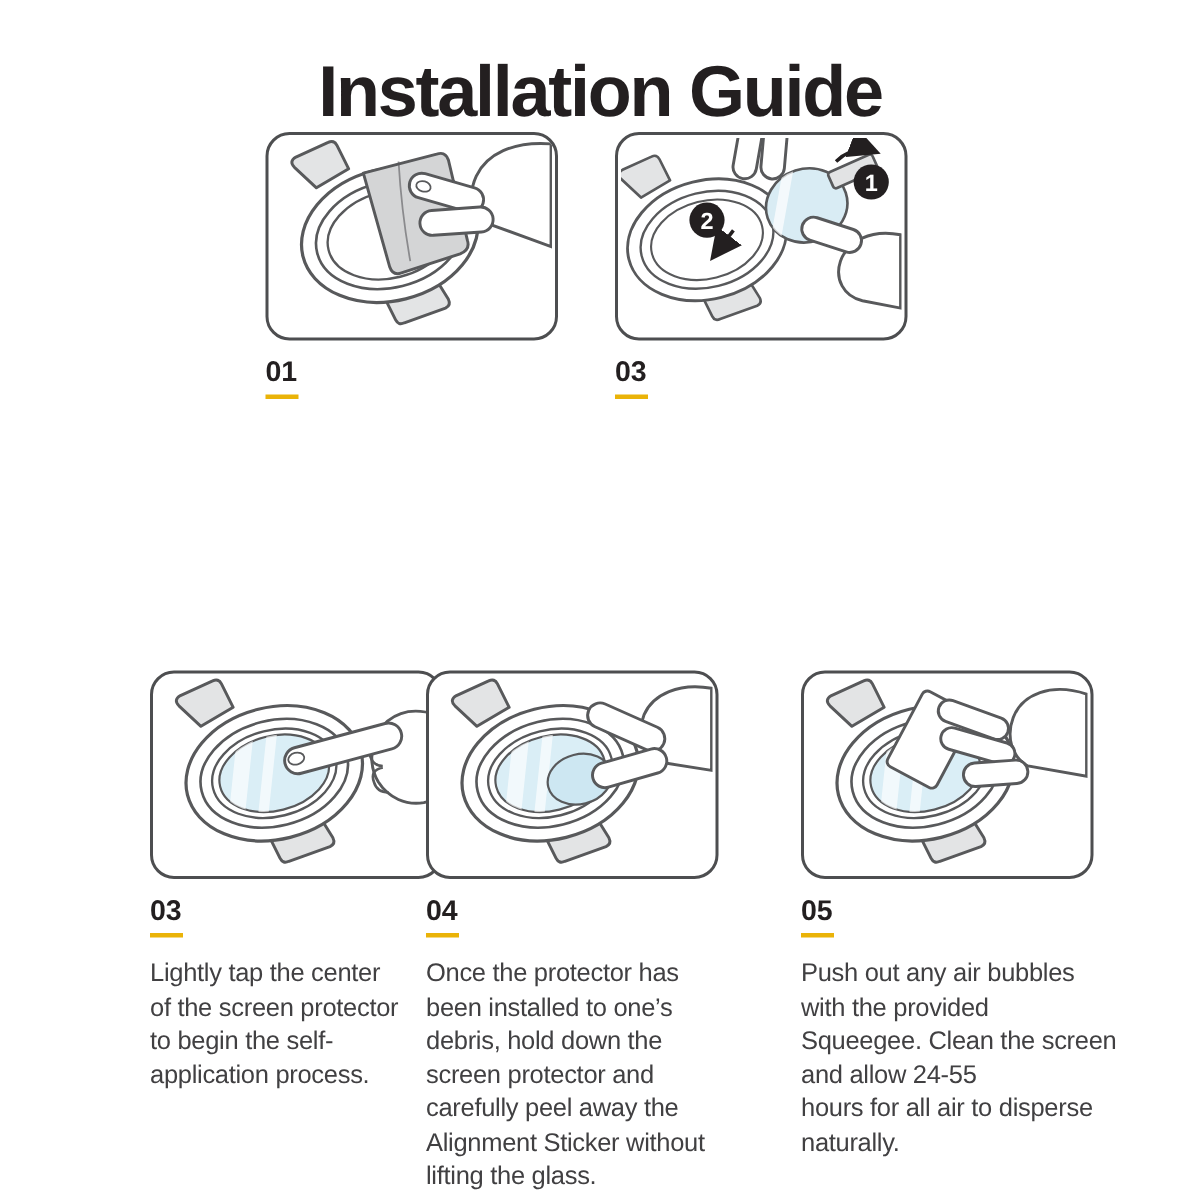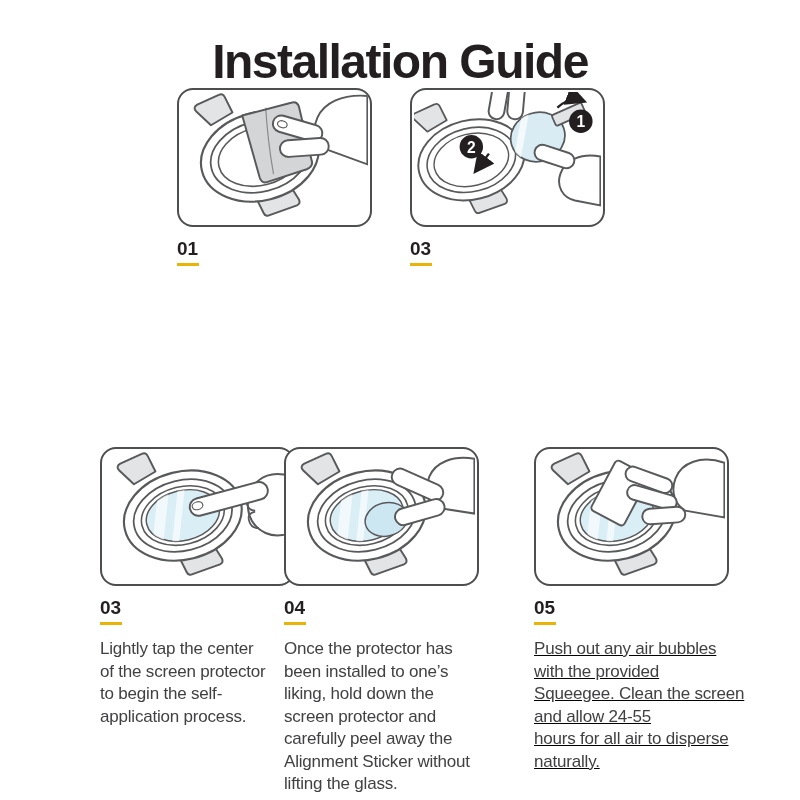--- a/index.html
+++ b/index.html
@@ -13,21 +13,21 @@
   .illus svg{display:block;width:100%;height:100%;}
   .stepnum{margin:11px 0 0 0;font-size:19px;font-weight:700;color:#231f20;}
   .stepnum span{display:inline-block;border-bottom:3px solid #eab308;padding:0 1px 3px 0;}
   .steptext{margin-top:13px;font-size:17px;line-height:22.5px;color:#414042;
             letter-spacing:-0.2px;white-space:pre-line;}
   
   #step1{left:177px;top:88px;}
   #step2{left:410px;top:88px;}
   #step3{left:64px;top:447px;margin-left:36px;}
   #step4{left:284px;top:447px;}
-  #step5{left:534px;top:447px;text-decoration:underline;}
+  #step5{left:534px;top:447px;}
 </style>
 </head>
 <body>
 
 <svg width="0" height="0" style="position:absolute" aria-hidden="true">
   <defs>
     <marker id="arrowhead" markerWidth="9" markerHeight="9" refX="7" refY="4.5" orient="auto">
       <path d="M0,0 L9,4.5 L0,9 Z" fill="#231f20"></path>
     </marker>
     <clipPath id="screenClip">
@@ -137,21 +137,21 @@
       <g>
         <path d="M190,8 C168,4 150,12 144,26 C139,38 142,52 152,58 L190,64 Z" fill="#ffffff" stroke="#58595b" stroke-width="2"></path>
         <rect x="104" y="26" width="56" height="17" rx="8.5" transform="rotate(24 132 34)" fill="#ffffff" stroke="#58595b" stroke-width="2"></rect>
         <rect x="108" y="54" width="52" height="17" rx="8.5" transform="rotate(-16 134 62)" fill="#ffffff" stroke="#58595b" stroke-width="2"></rect>
       </g>
     </svg>
   </div>
   <div class="stepnum"><span>04</span></div>
   <div class="steptext">Once the protector has
 been installed to one’s
-liking, hold down the
+debris, hold down the
 screen protector and
 carefully peel away the
 Alignment Sticker without
 lifting the glass.</div>
 </section>
 
 <section class="step" id="step5">
   <div class="illus">
     <svg viewBox="0 0 190 134">
       <use href="#watchBase"></use>

